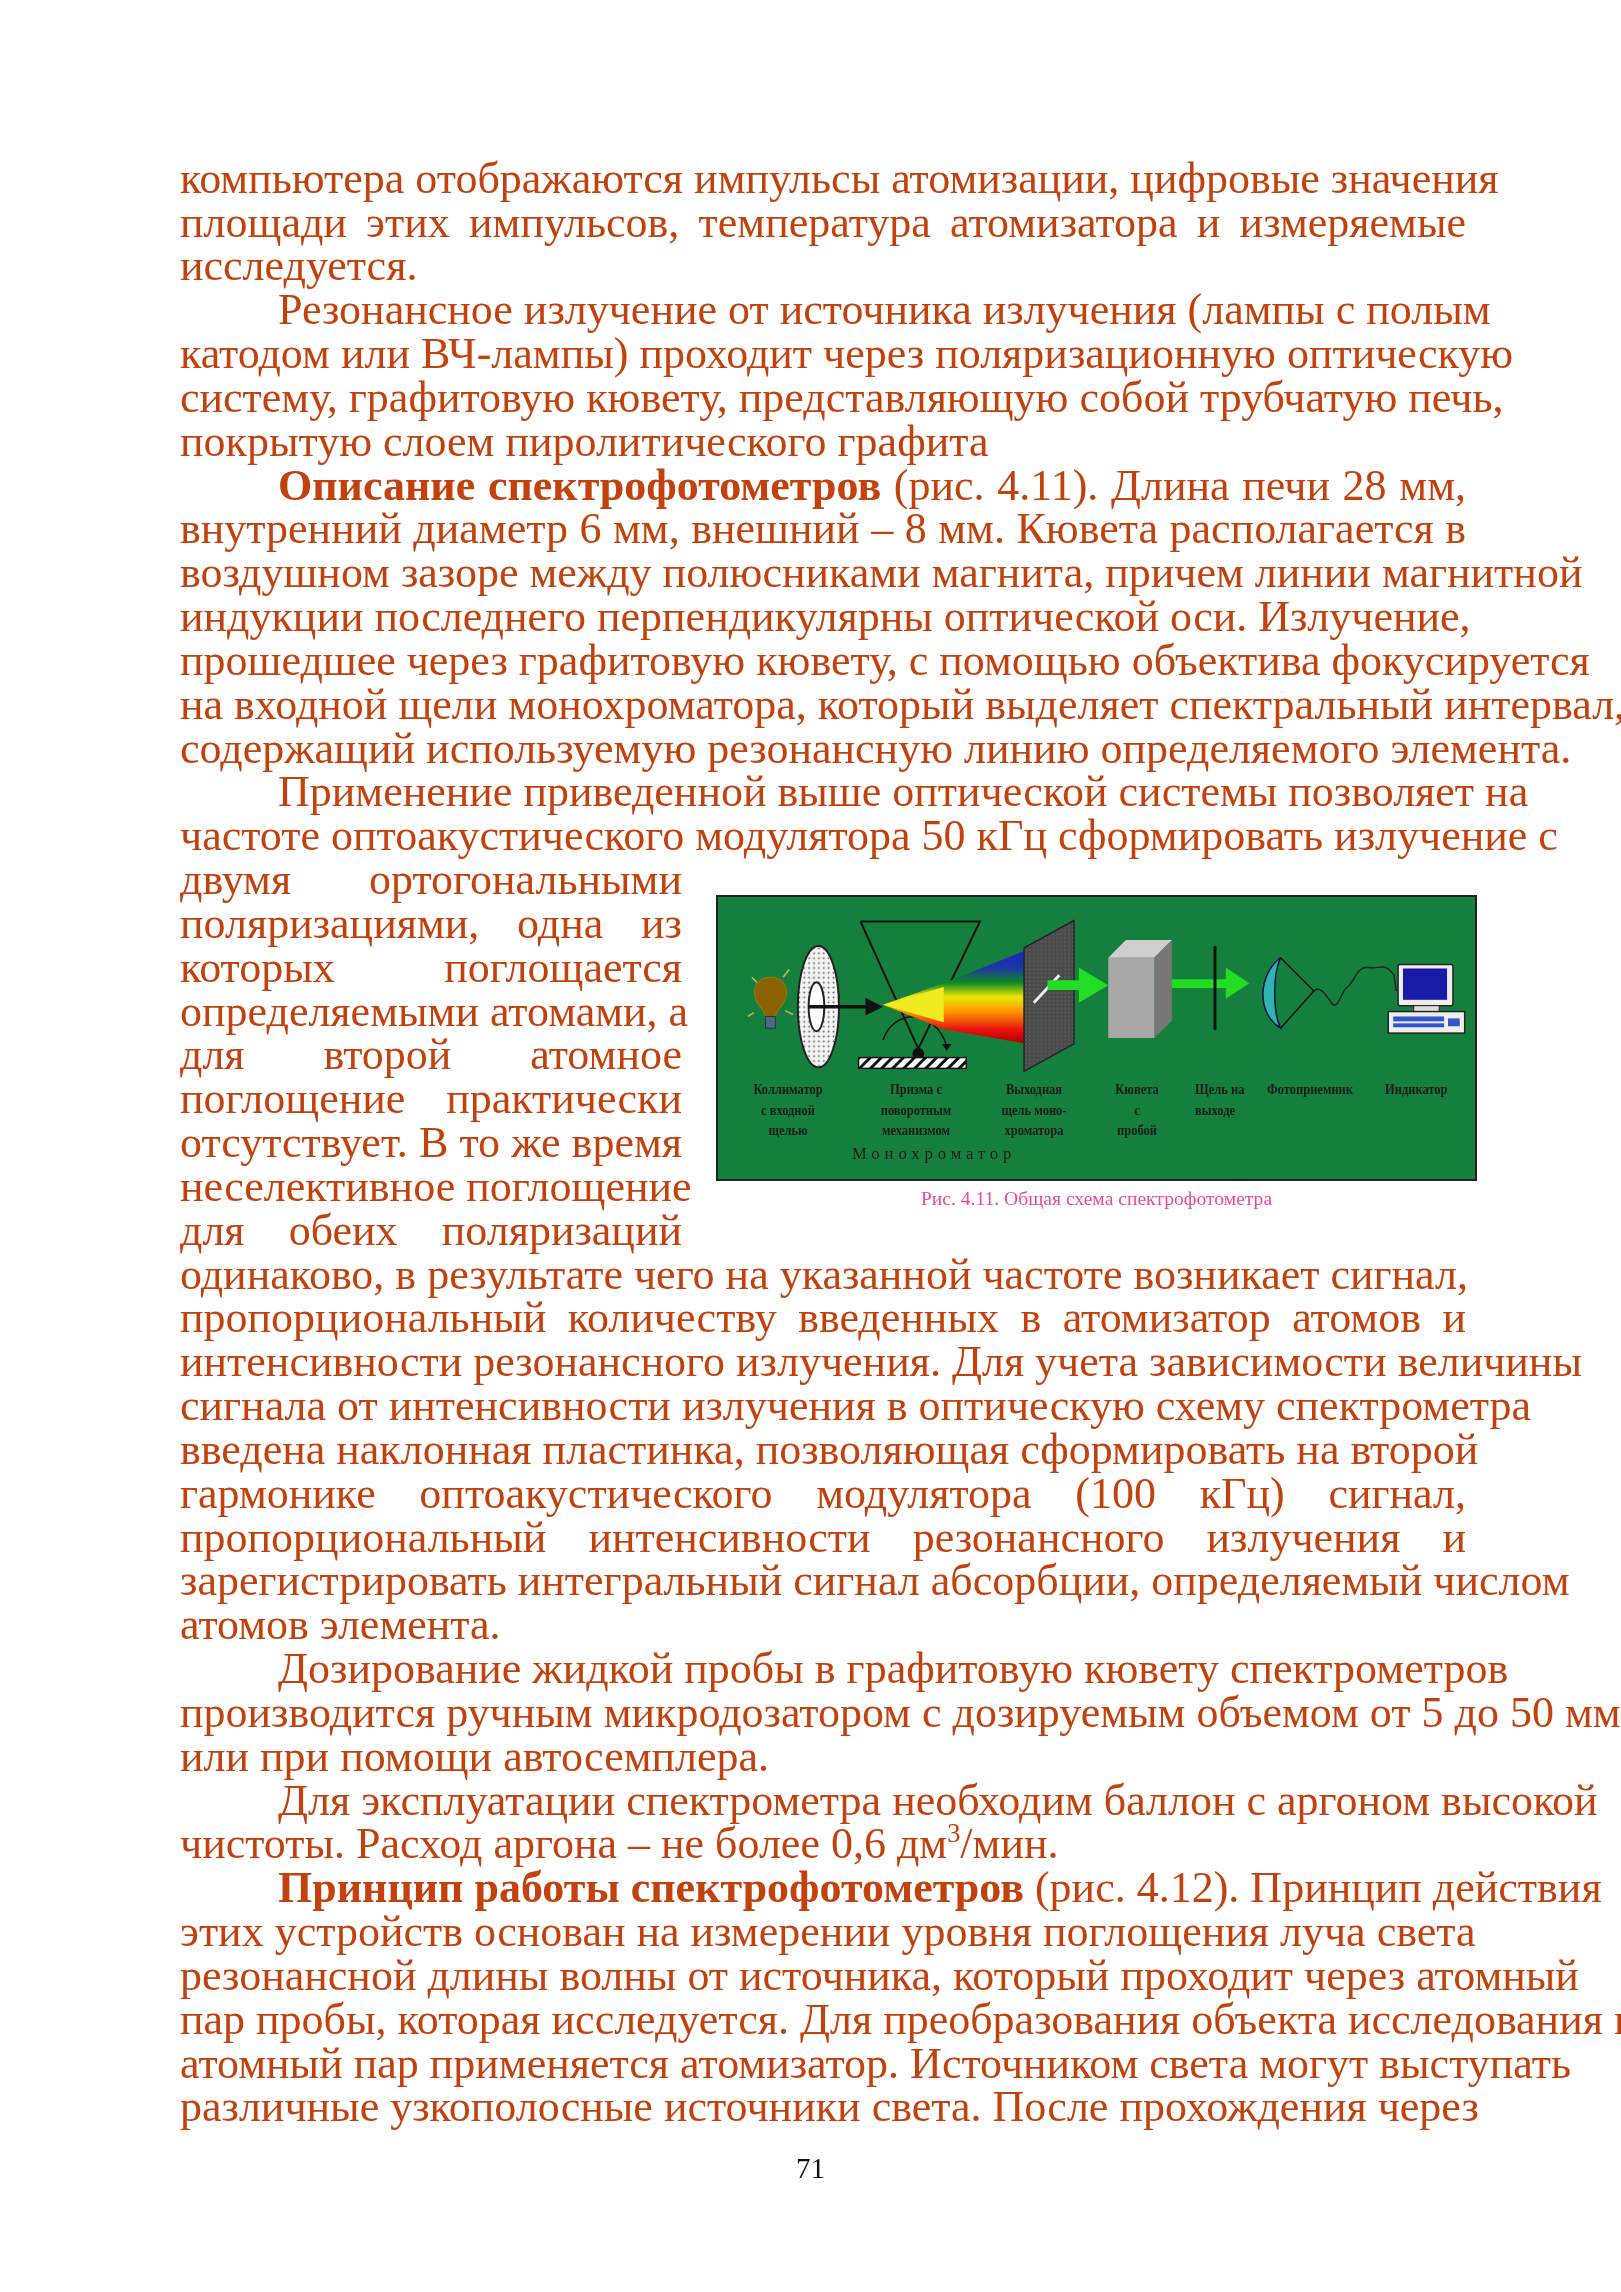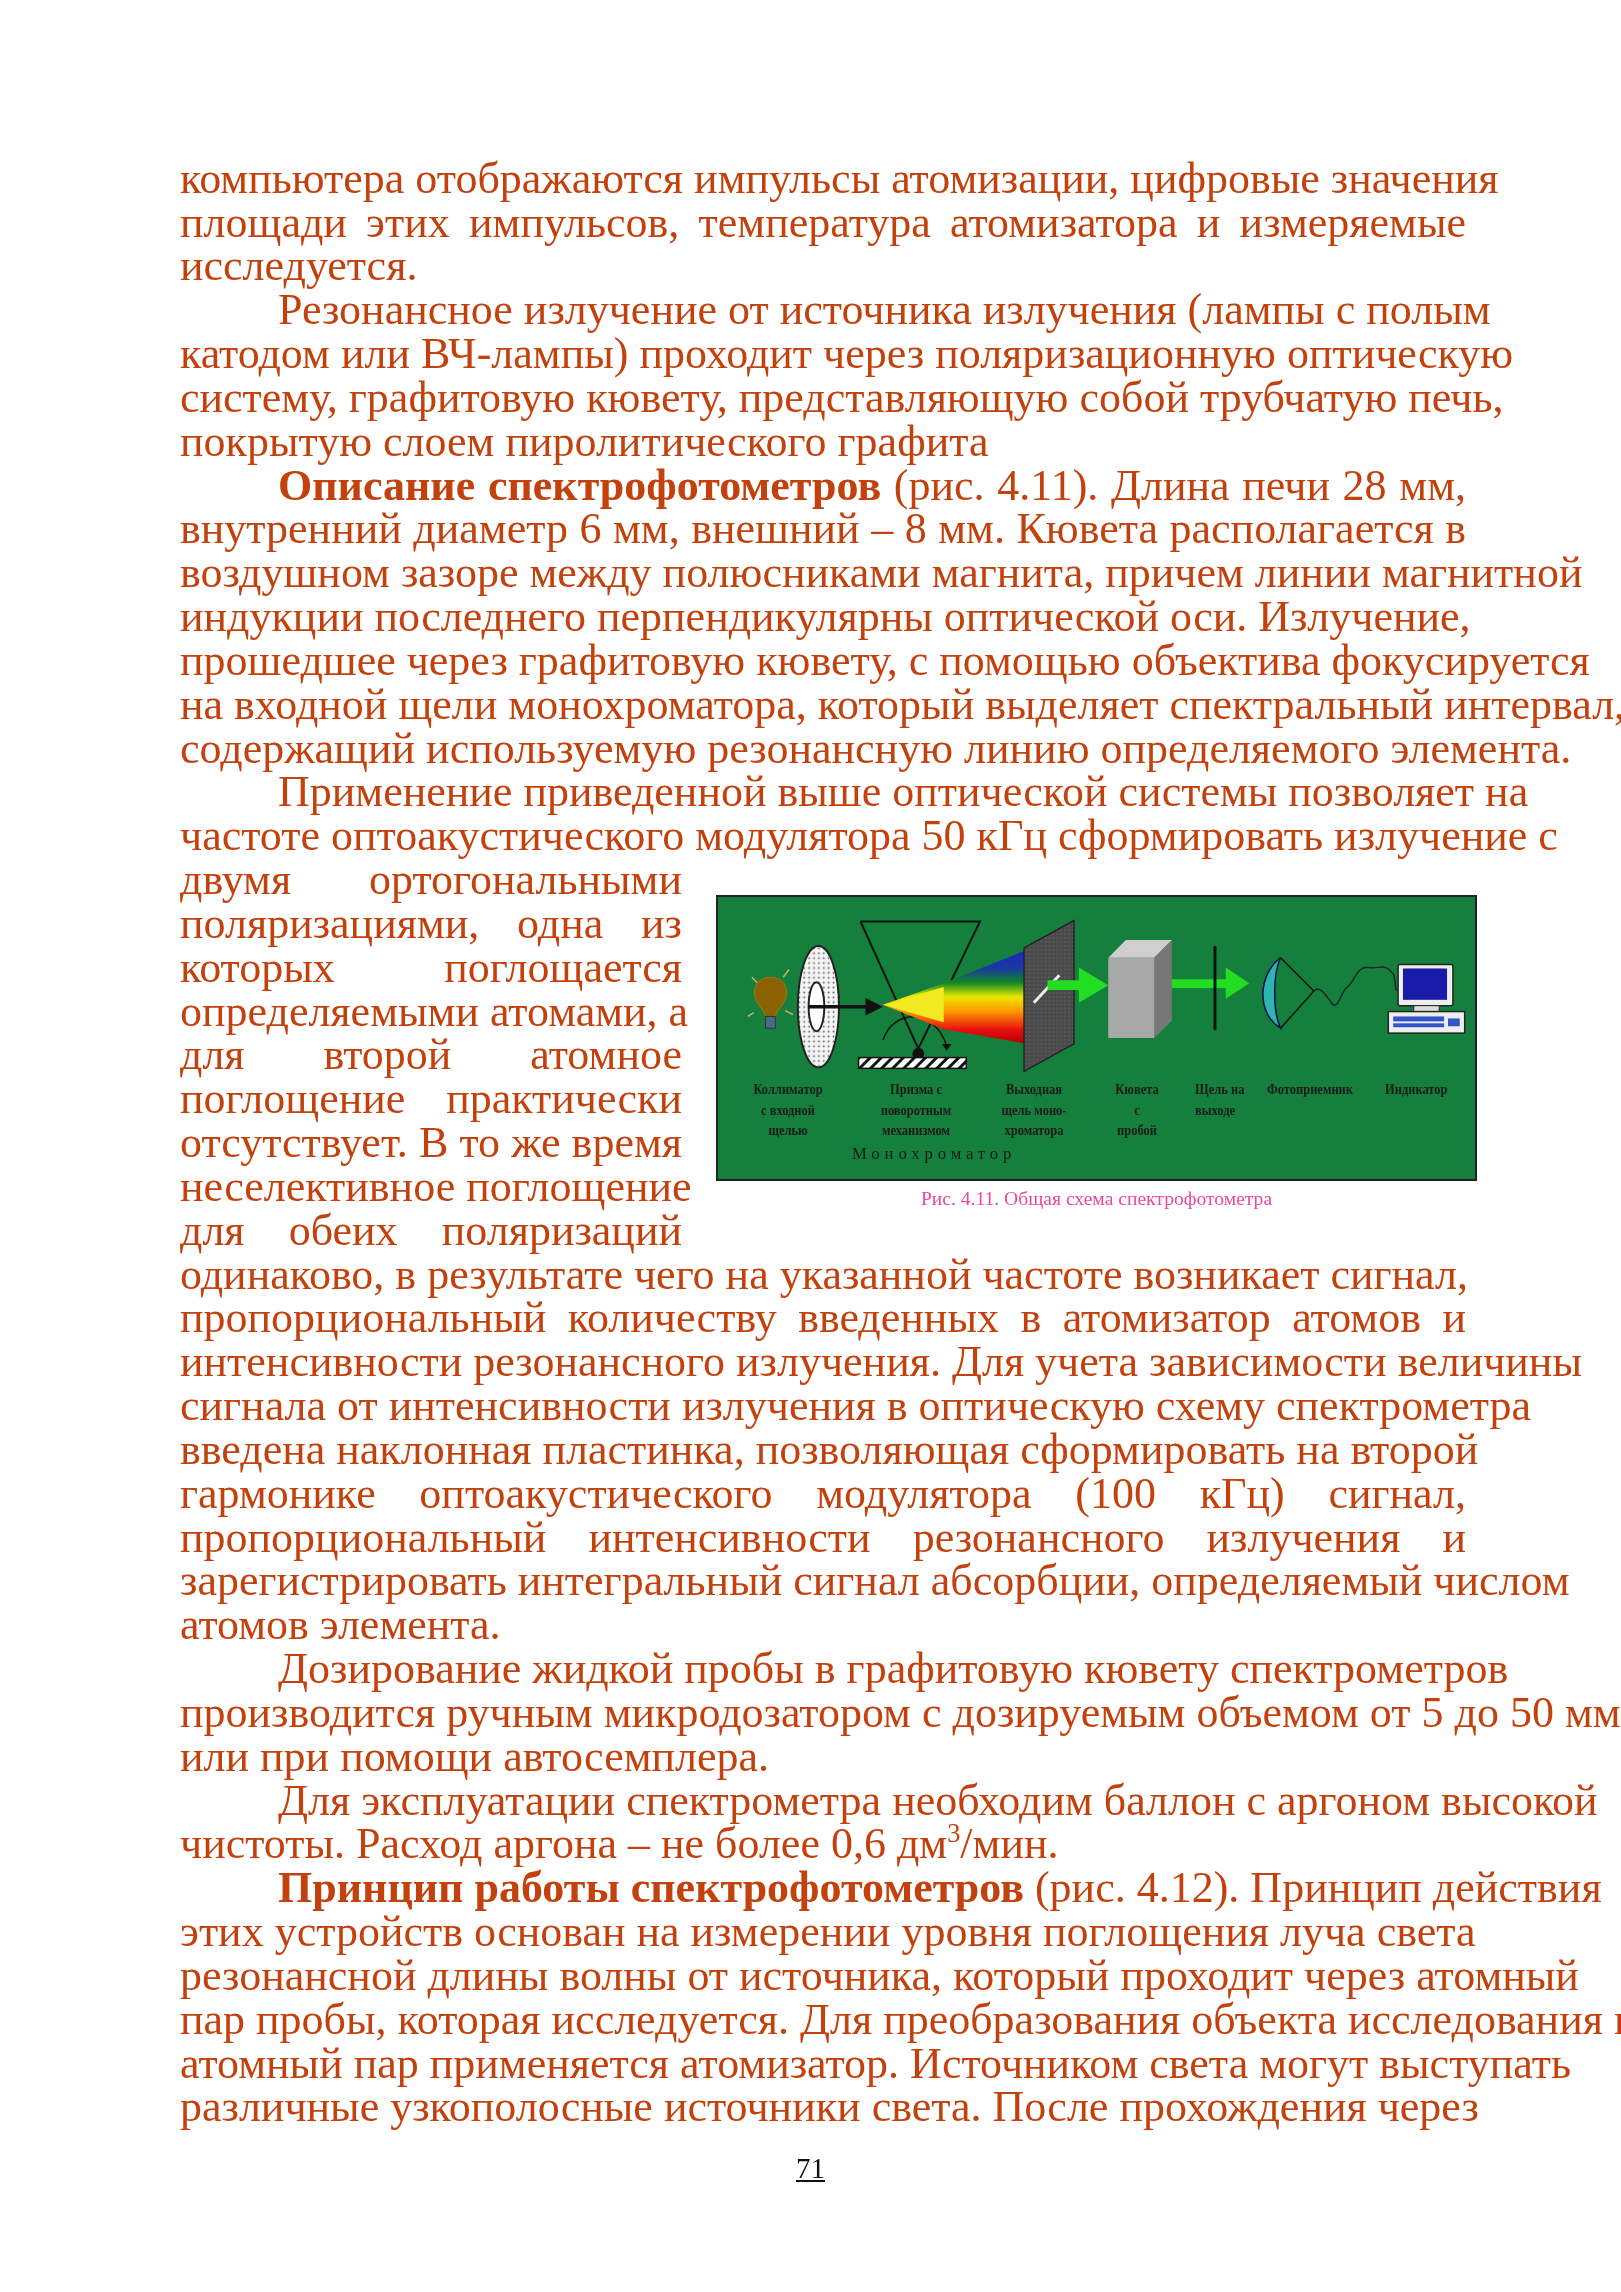--- a/index.html
+++ b/index.html
@@ -33,21 +33,21 @@
     position: absolute; left: 134px; top: 247px;
     font-family: "Liberation Serif", "DejaVu Serif", serif;
     font-size: 16.7px; letter-spacing: 4.9px; color: #1a1a1a; white-space: nowrap;
   }
   .caption {
     position: absolute; left: 716px; width: 761px; top: 1188px; text-align: center;
     font-family: "Liberation Serif", "DejaVu Serif", serif; font-size: 19.6px; color: #ec4899;
   }
   .page-number {
     position: absolute; left: 0; width: 1621px; top: 2152px; text-align: center;
-    font-family: "Liberation Serif", "DejaVu Serif", serif; font-size: 29px; color: #111; text-decoration: underline;
+    font-family: "Liberation Serif", "DejaVu Serif", serif; font-size: 29px; color: #111;
   }
 </style>
 </head>
 <body>
 
 <div class="page">
   <div id="text-lines">
       <div class="line" style="top: 157px;"><span>компьютера отображаются импульсы атомизации, цифровые значения</span></div>
       <div class="line" style="top: 201px;"><span>площади этих импульсов, температура атомизатора и измеряемые</span></div>
       <div class="line last" style="top: 244px;"><span>исследуется.</span></div>

